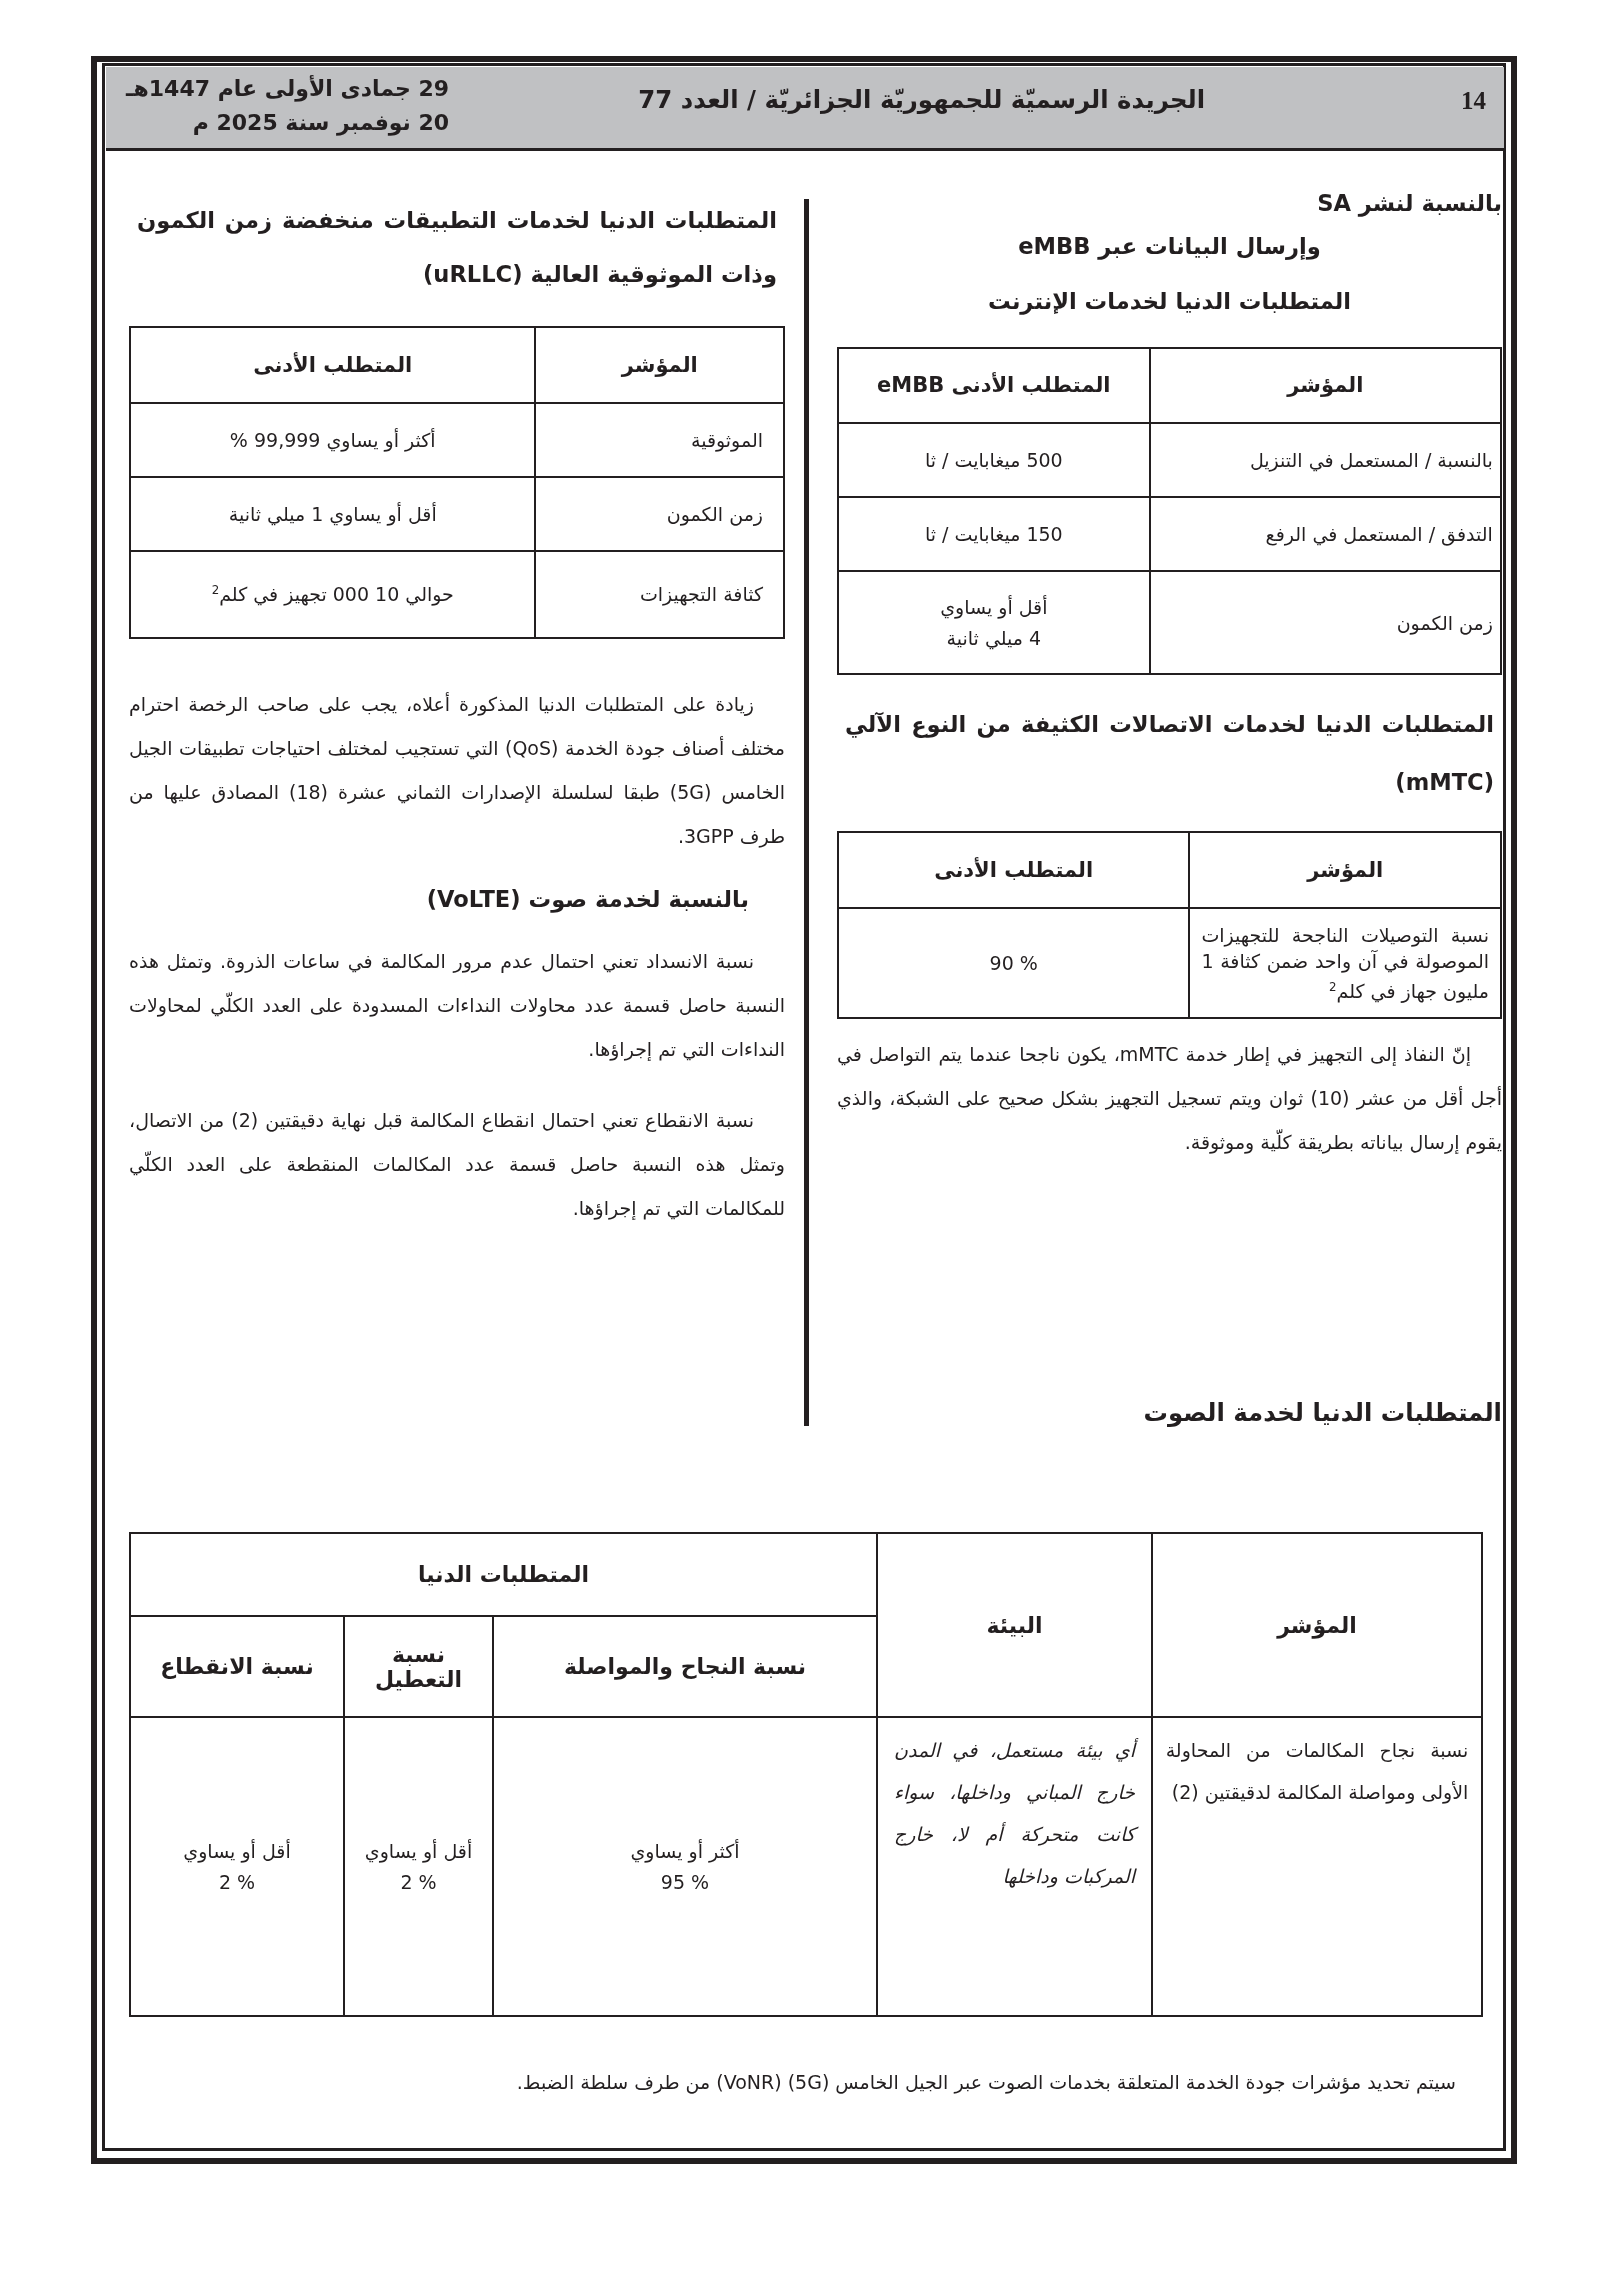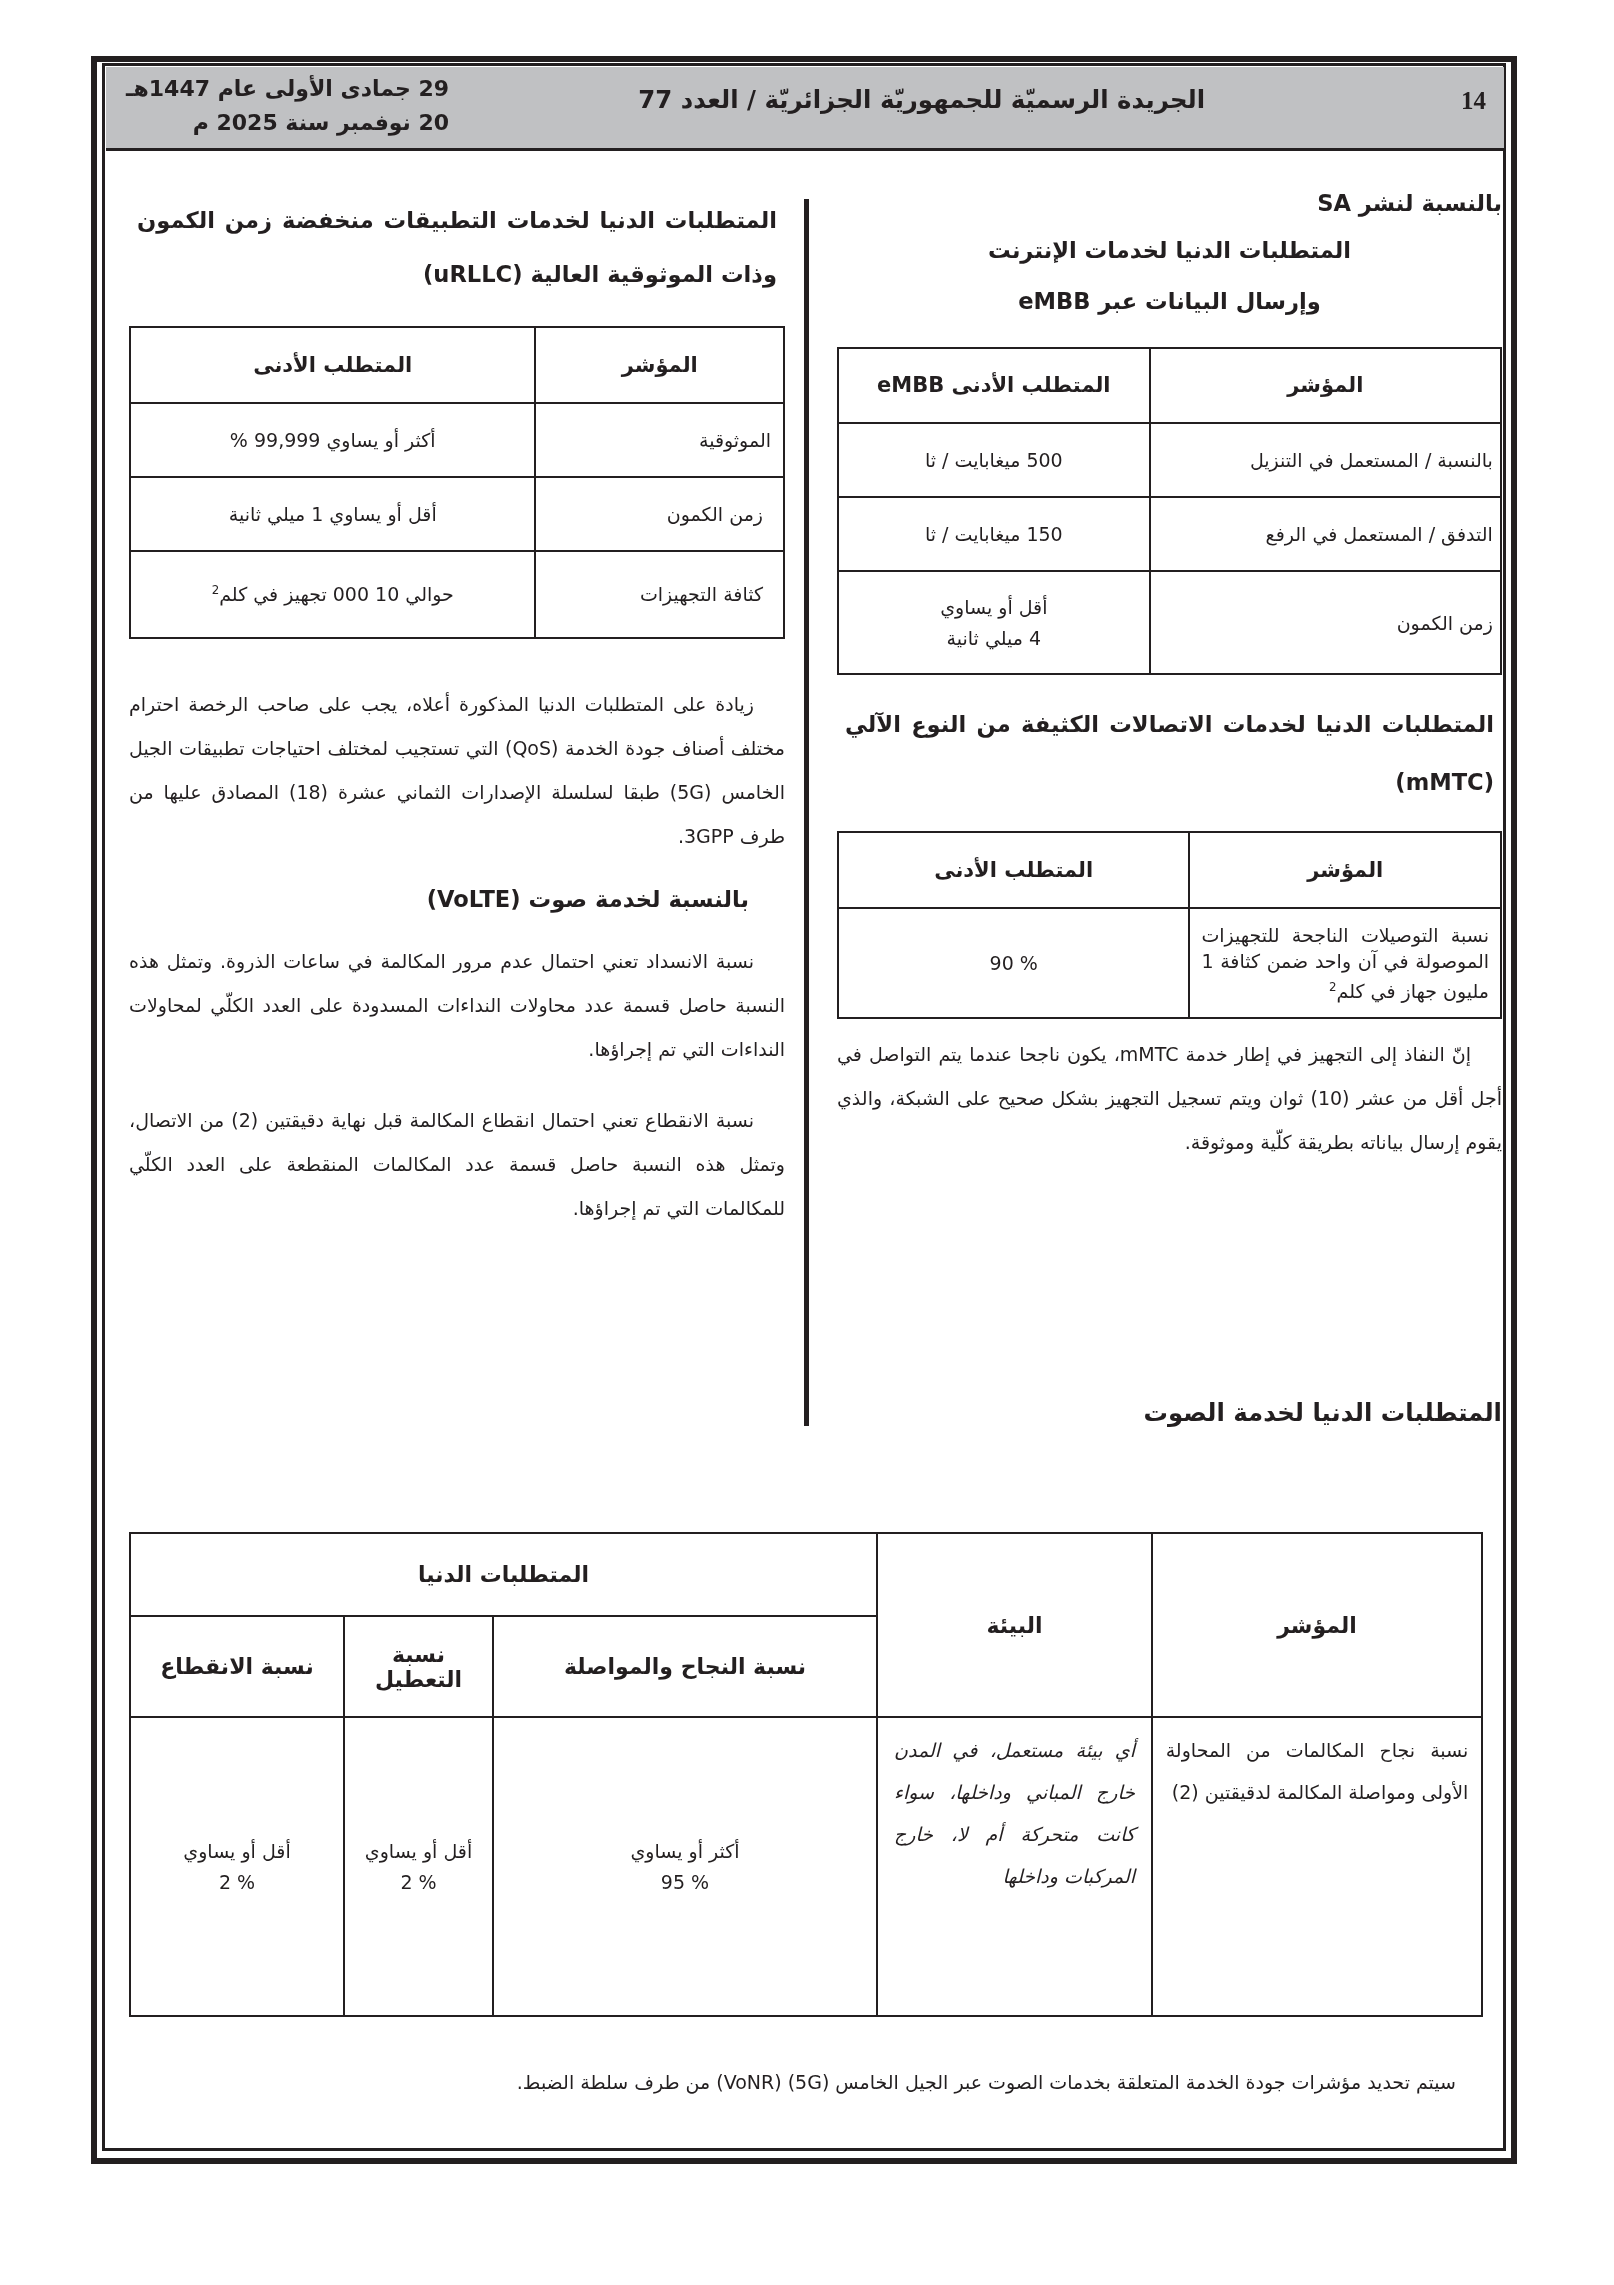--- a/index.html
+++ b/index.html
@@ -55,22 +55,22 @@
   <div class="hdr-date">
     <div>29 جمادى الأولى عام 1447هـ</div>
     <div>20 نوفمبر سنة 2025 م</div>
   </div>
 </div>
 
 <div class="divider"></div>
 
 <div class="col col-right">
   <p class="h-sub">بالنسبة لنشر SA</p>
+  <p class="h-center">وإرسال البيانات عبر eMBB</p>
   <p class="h-center" style="margin-top:3.6px;">المتطلبات الدنيا لخدمات الإنترنت</p>
-  <p class="h-center">وإرسال البيانات عبر eMBB</p>
 
   <table class="t" style="margin-top:20px;">
     <tbody>
         <tr>
       <th style="width:53%;">المؤشر</th>
       <th>المتطلب الأدنى eMBB</th>
     </tr>
     <tr style="height:74px;">
       <td class="cell-r">بالنسبة / المستعمل في التنزيل</td>
       <td class="cell-c">500 ميغابايت / ثا</td>
@@ -110,21 +110,21 @@
 <div class="col col-left">
   <p class="h-just" style="line-height:54px;">المتطلبات الدنيا لخدمات التطبيقات منخفضة زمن الكمون وذات الموثوقية العالية (uRLLC)</p>
 
   <table class="t" style="margin-top:25px;">
     <tbody>
         <tr>
       <th style="width:38%;">المؤشر</th>
       <th>المتطلب الأدنى</th>
     </tr>
     <tr style="height:74px;">
-      <td class="cell-r" style="padding-right:12px;">الموثوقية</td>
+      <td class="cell-r" style="padding-right:20px;">الموثوقية</td>
       <td class="cell-c">أكثر أو يساوي 99,999 %</td>
     </tr>
     <tr style="height:74px;">
       <td class="cell-r" style="padding-right:20px;">زمن الكمون</td>
       <td class="cell-c">أقل أو يساوي 1 ميلي ثانية</td>
     </tr>
     <tr style="height:87px;">
       <td class="cell-r" style="padding-right:20px;border-radius:23px;">كثافة التجهيزات</td>
       <td class="cell-c"><span>حوالي 10 000 تجهيز في كلم</span><sup>2</sup></td>
     </tr>

